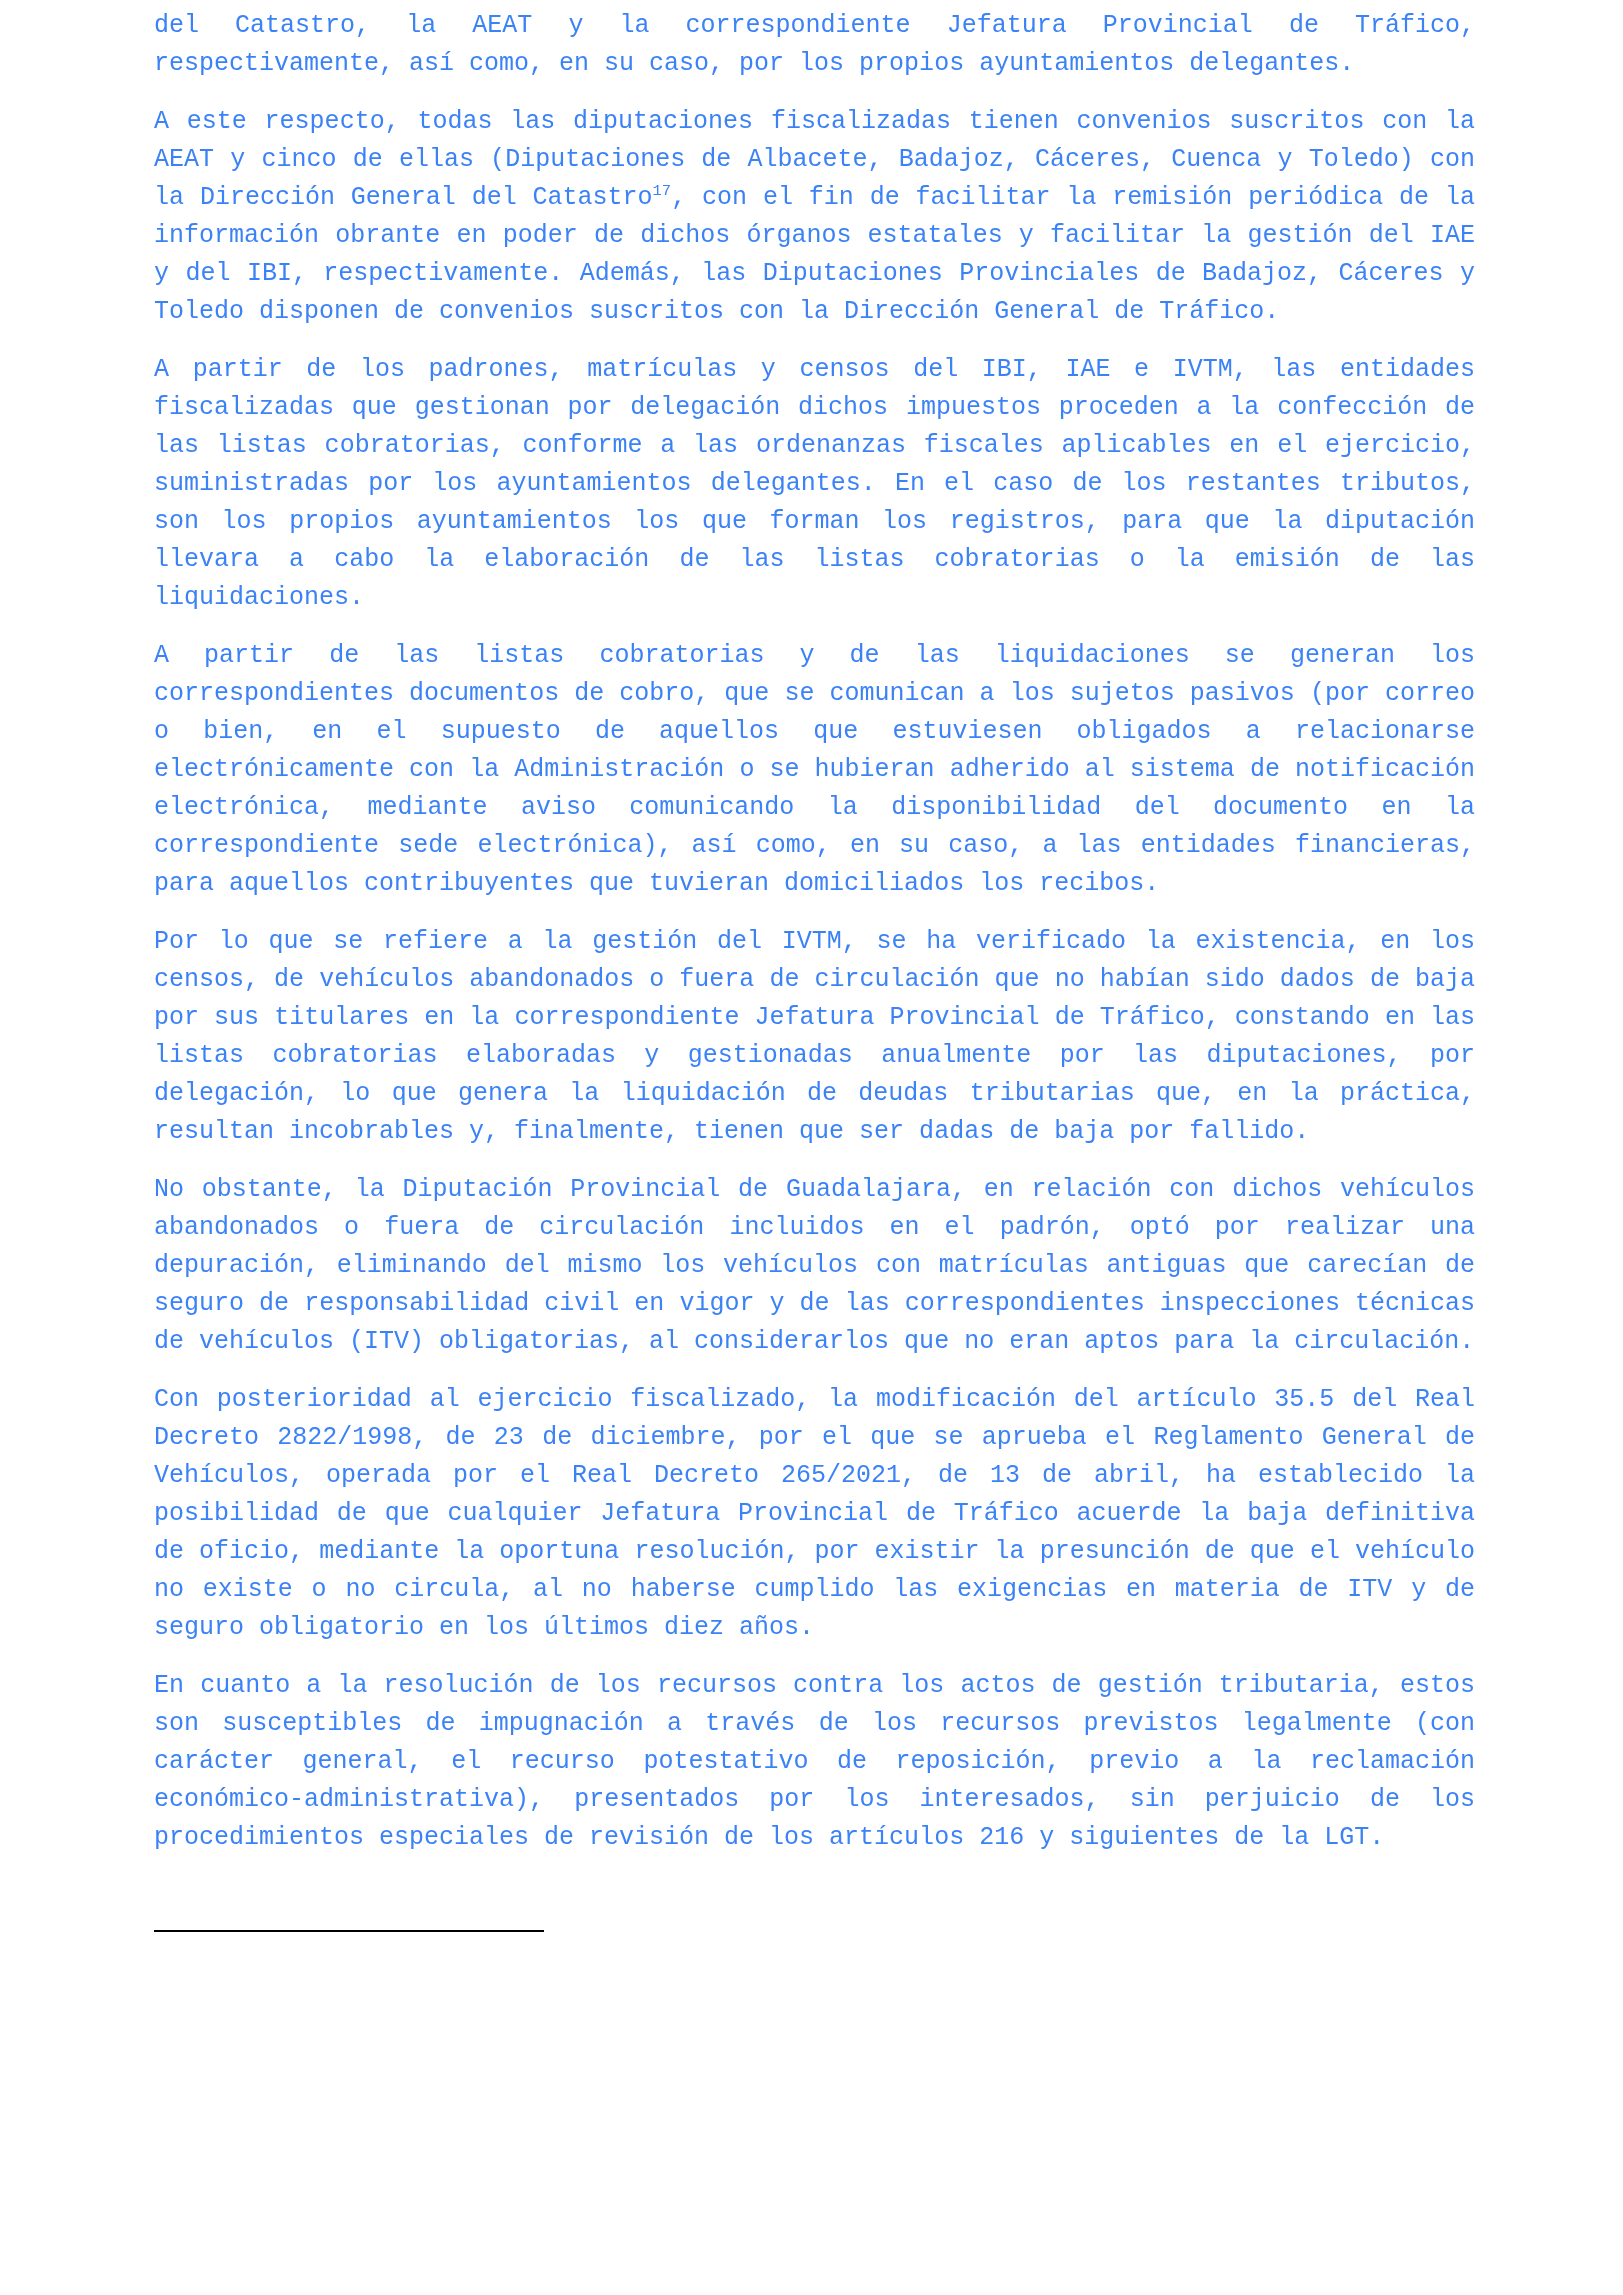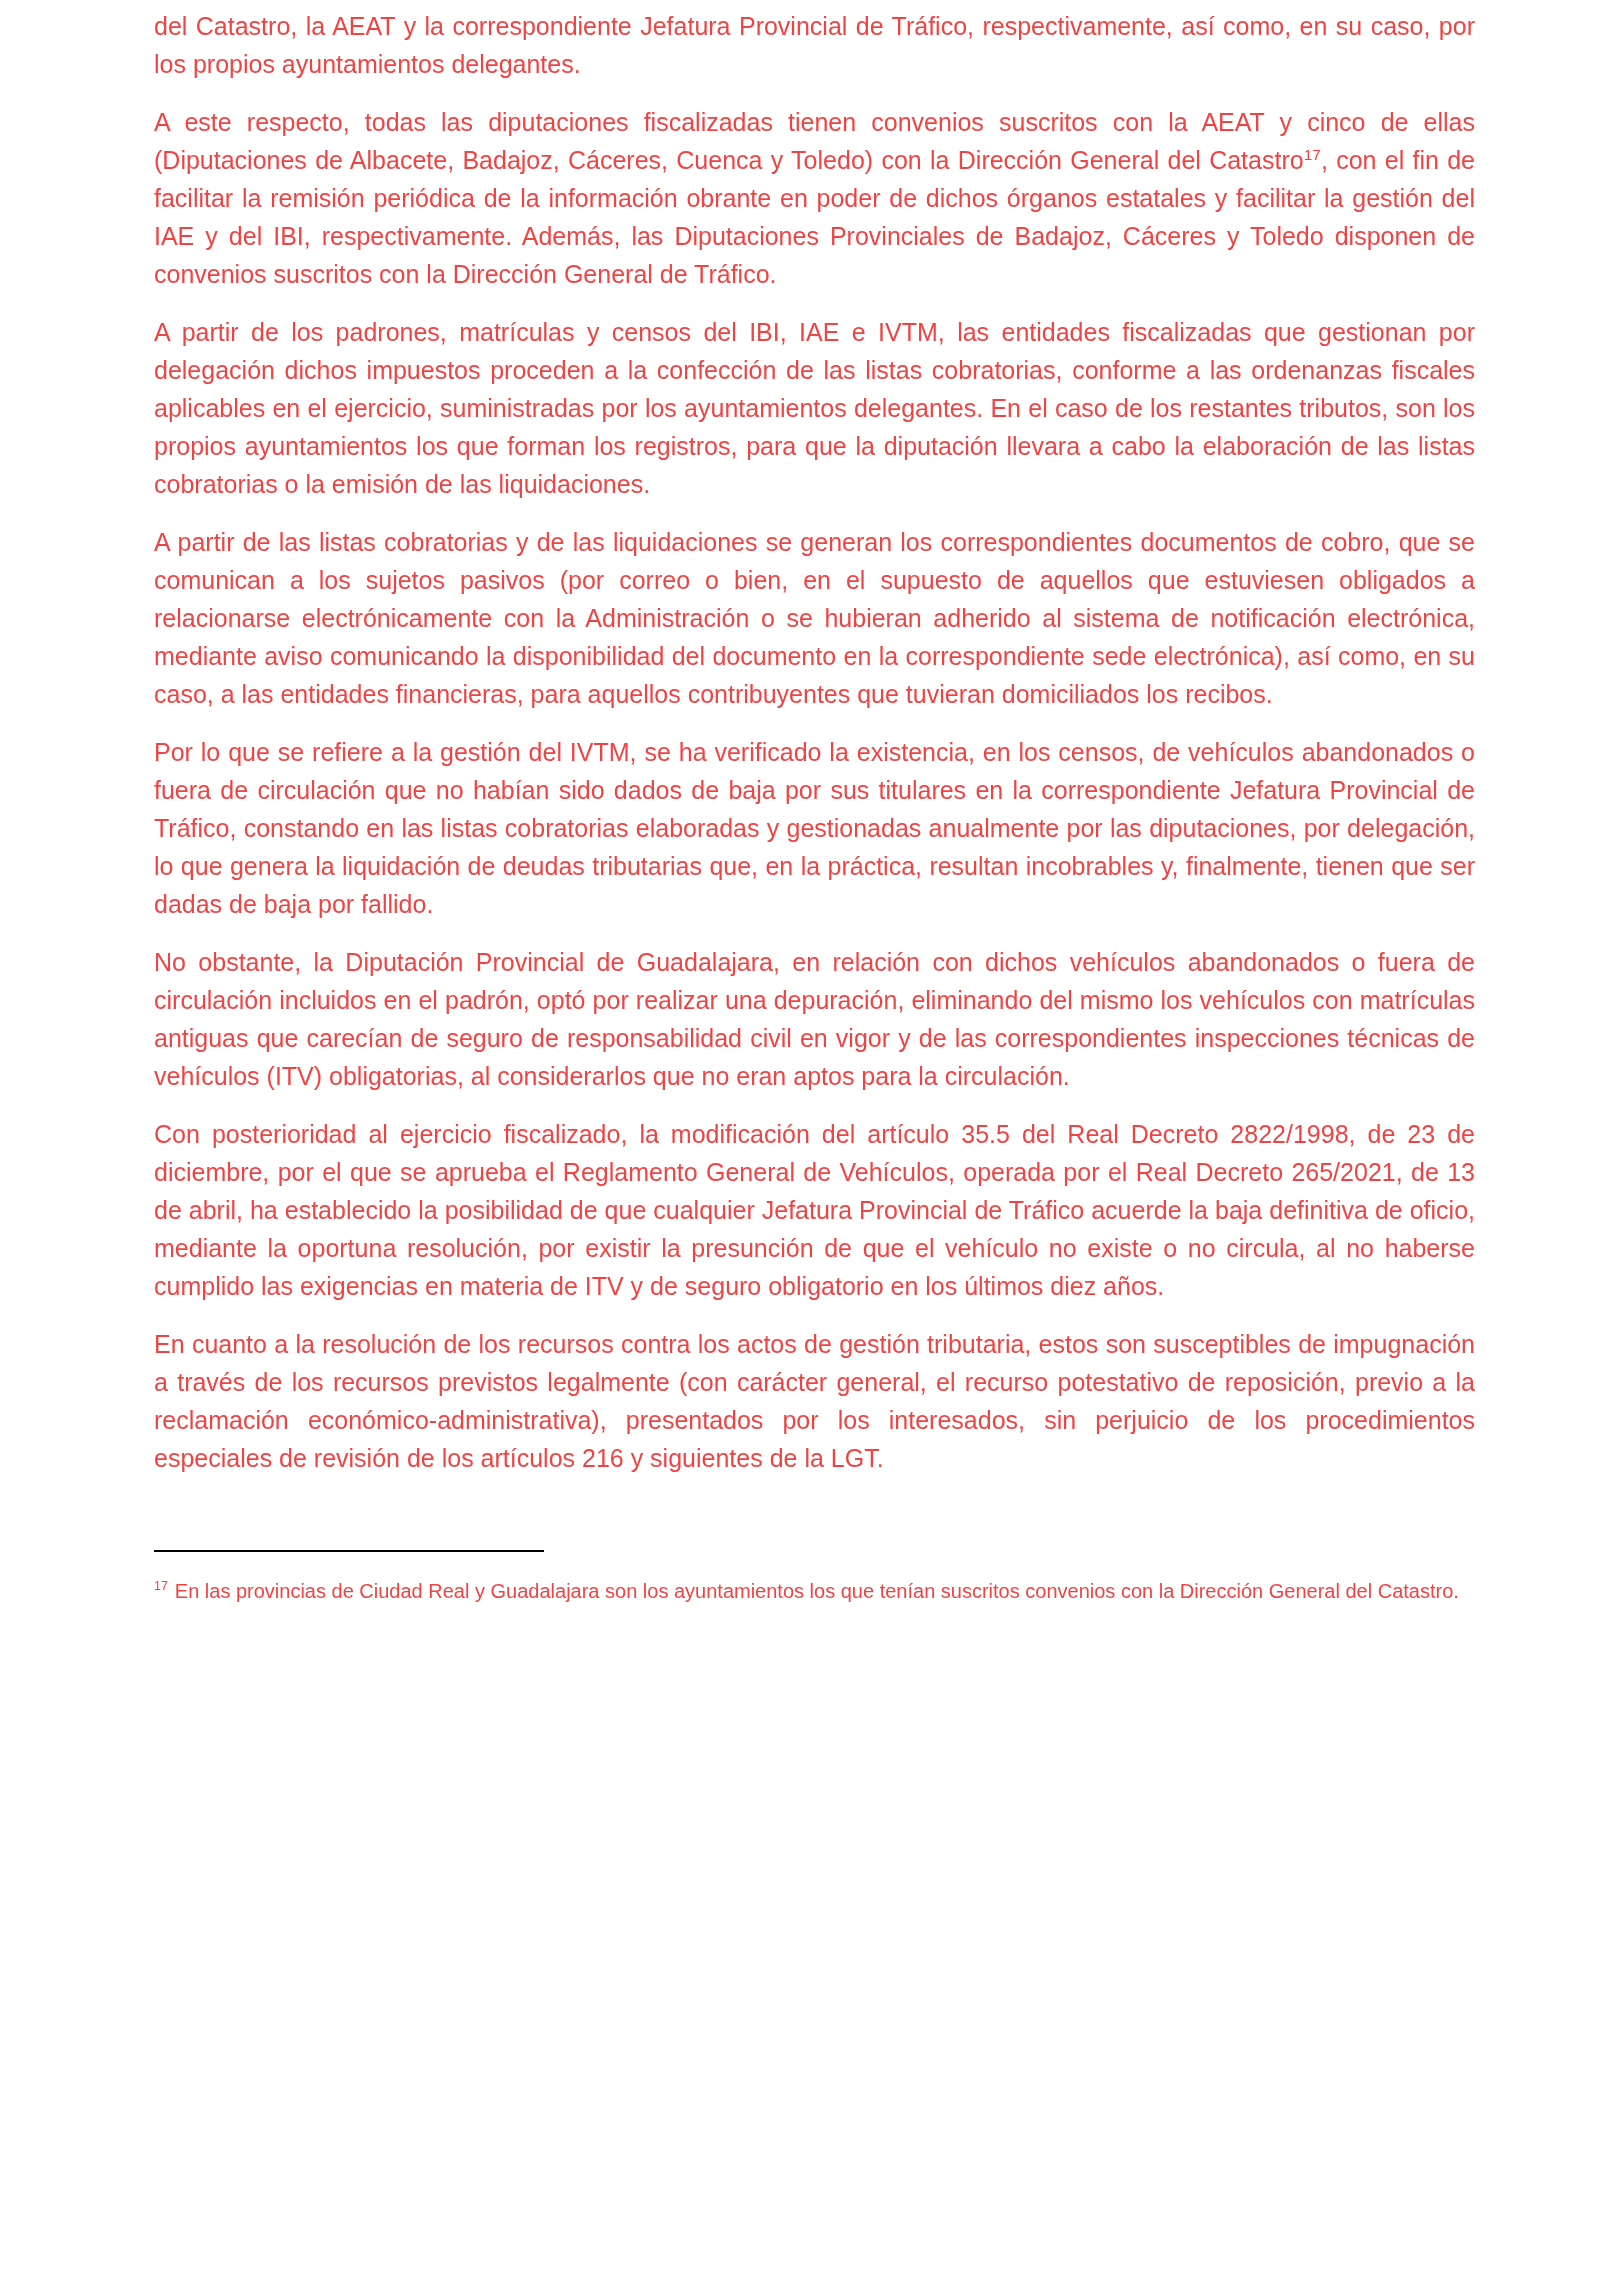--- a/index.html
+++ b/index.html
@@ -5,22 +5,22 @@
   html, body {
     margin: 0;
     padding: 0;
     background: #ffffff;
   }
   .page {
     position: relative;
     width: 1623px;
     height: 2295px;
     background: #ffffff;
-    font-family: Liberation Sans, sans-serif;
-    color: #ef4444;
+    font-family: Liberation Mono, monospace;
+    color: #3b82f6;
     overflow: hidden;
     box-sizing: border-box;
   }
   .content {
     position: absolute;
     left: 154px;
     top: 6.6px;
     width: 1321px;
   }
   p.body-para {
@@ -70,17 +70,16 @@
     <p class="body-para">Por lo que se refiere a la gestión del IVTM, se ha verificado la existencia, en los censos, de vehículos abandonados o fuera de circulación que no habían sido dados de baja por sus titulares en la correspondiente Jefatura Provincial de Tráfico, constando en las listas cobratorias elaboradas y gestionadas anualmente por las diputaciones, por delegación, lo que genera la liquidación de deudas tributarias que, en la práctica, resultan incobrables y, finalmente, tienen que ser dadas de baja por fallido.</p>
 
     <p class="body-para">No obstante, la Diputación Provincial de Guadalajara, en relación con dichos vehículos abandonados o fuera de circulación incluidos en el padrón, optó por realizar una depuración, eliminando del mismo los vehículos con matrículas antiguas que carecían de seguro de responsabilidad civil en vigor y de las correspondientes inspecciones técnicas de vehículos (ITV) obligatorias, al considerarlos que no eran aptos para la circulación.</p>
 
     <p class="body-para">Con posterioridad al ejercicio fiscalizado, la modificación del artículo 35.5 del Real Decreto 2822/1998, de 23 de diciembre, por el que se aprueba el Reglamento General de Vehículos, operada por el Real Decreto 265/2021, de 13 de abril, ha establecido la posibilidad de que cualquier Jefatura Provincial de Tráfico acuerde la baja definitiva de oficio, mediante la oportuna resolución, por existir la presunción de que el vehículo no existe o no circula, al no haberse cumplido las exigencias en materia de ITV y de seguro obligatorio en los últimos diez años.</p>
 
     <p class="body-para">En cuanto a la resolución de los recursos contra los actos de gestión tributaria, estos son susceptibles de impugnación a través de los recursos previstos legalmente (con carácter general, el recurso potestativo de reposición, previo a la reclamación económico-administrativa), presentados por los interesados, sin perjuicio de los procedimientos especiales de revisión de los artículos 216 y siguientes de la LGT.</p>
 
     <div class="footnote-sep"></div>
 
-    <p class="footnote"><sup>17</sup><span class="fn-text">En las provincias de Ciudad Real y Guadalajara son los ayuntamientos los que tenían suscritos convenios con la Dirección General del Catastro.</span></p>
 
   </div>
 </div>
 
 
 </body></html>

